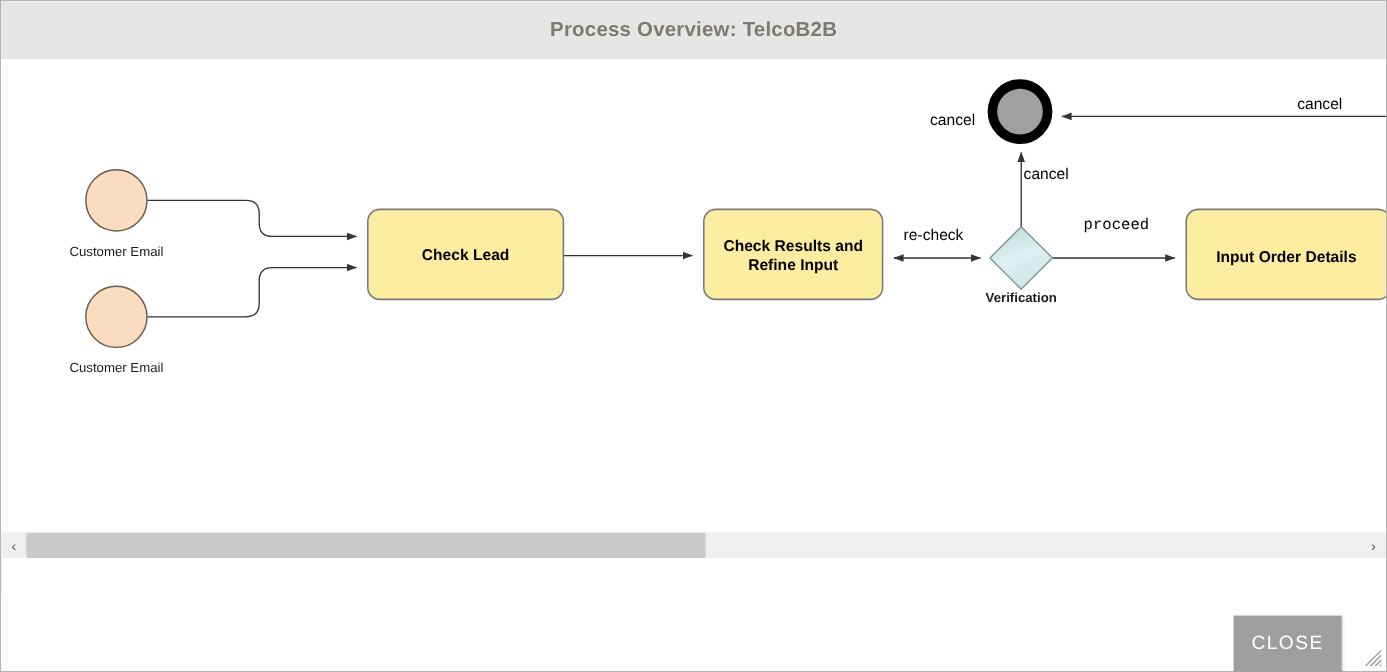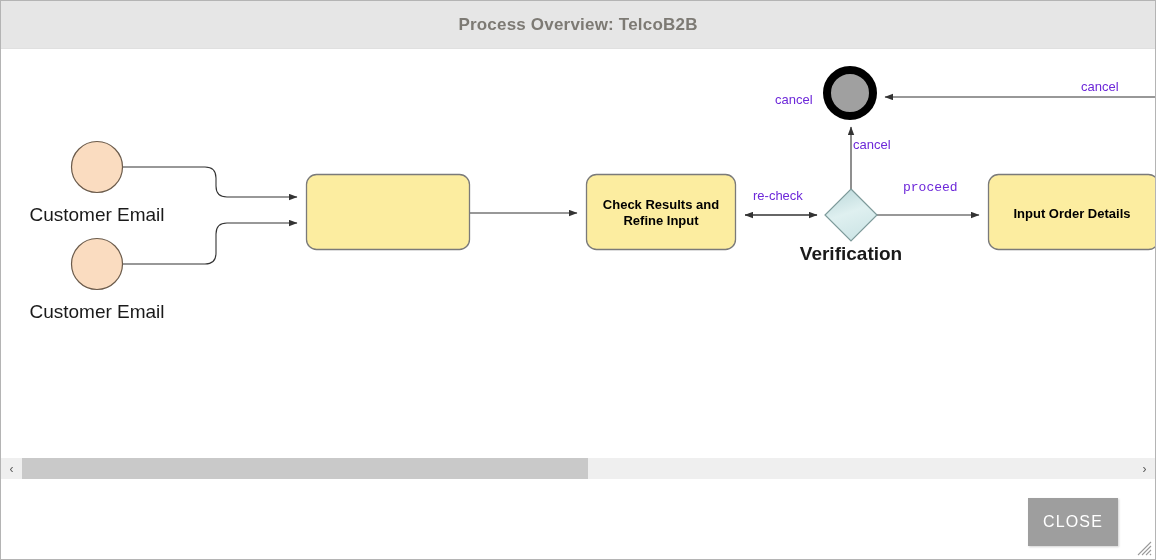--- a/index.html
+++ b/index.html
@@ -61,30 +61,30 @@
     position: absolute;
     font-size: 13px;
     font-weight: bold;
     color: #000000;
     text-align: center;
     line-height: 16px;
     pointer-events: none;
   }
   .outside-label {
     position: absolute;
-    font-size: 19px;
+    font-size: 11px;
     font-weight: normal;
     color: #1a1a1a;
     text-align: center;
     white-space: nowrap;
   }
   .edge-label {
     position: absolute;
     font-size: 13px;
-    color: #6d28d9;
+    color: #000000;
     white-space: nowrap;
   }
 
   
   .hscroll {
     position: relative;
     height: 21px;
     flex: 0 0 auto;
     background: #efefef;
     border-top: 1px solid #ffffff;
@@ -114,23 +114,24 @@
     top: 0;
     height: 21px;
     width: 566px;
     background: #c9c9c9;
     cursor: pointer;
   }
 
   
   .footer {
     position: relative;
-    height: 80px;
+    height: 65px;
     flex: 0 0 auto;
     background: #ffffff;
+    margin-top: 29px;
   }
   .close-btn {
     position: absolute;
     right: 37px;
     top: 19px;
     width: 90px;
     height: 48px;
     background: #9e9e9e;
     color: #ffffff;
     border: none;
@@ -226,20 +227,21 @@
 
         <g>
           <circle cx="849" cy="44" r="23" fill="#a0a0a0" stroke="#000000" stroke-width="8"></circle>
         </g>
 
         <g>
           <rect x="987.5" y="125.5" width="170" height="75" rx="10" ry="10" fill="#fceda0" stroke="#7a7a7a" stroke-width="1.3"></rect>
         </g>
       </svg>
 
+      <div class="node-label" style="left:305px; top:156px; width:164px;">Check Lead</div>
 
       <div class="node-label" style="left:585px; top:148px; width:150px;">Check Results and<br>Refine Input</div>
 
       <div class="node-label" style="left:987px; top:157px; width:168px;">Input Order Details</div>
 
       <div class="outside-label" style="left:26px; top:155px; width:140px;">Customer Email</div>
 
       <div class="outside-label" style="left:26px; top:252px; width:140px;">Customer Email</div>
 
       <div class="outside-label" style="left:790px; top:194px; width:120px;font-weight:bold;">Verification</div>

